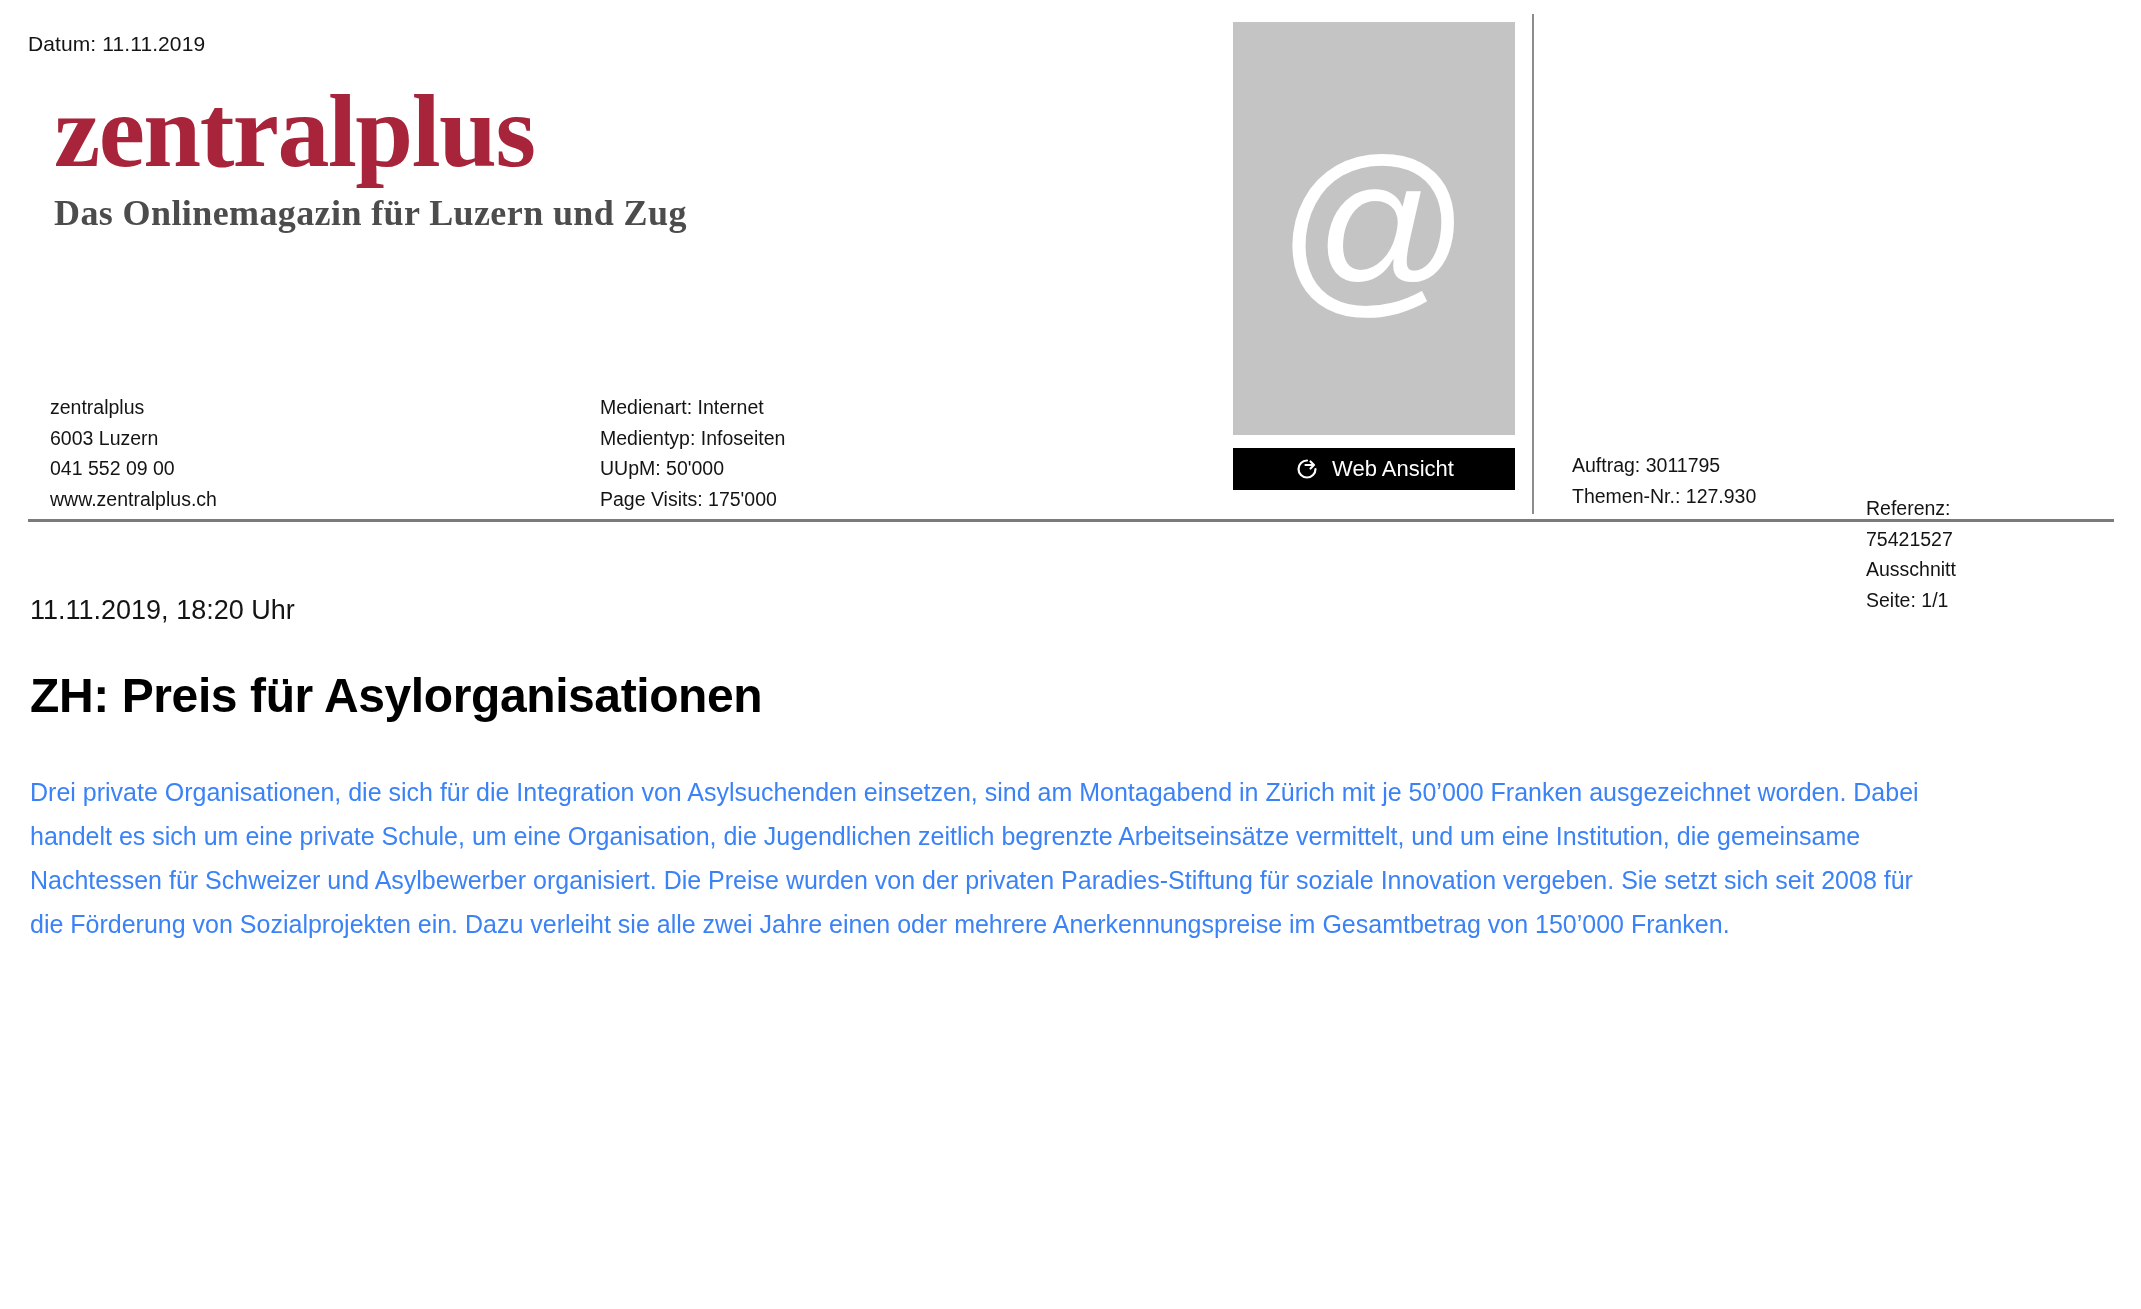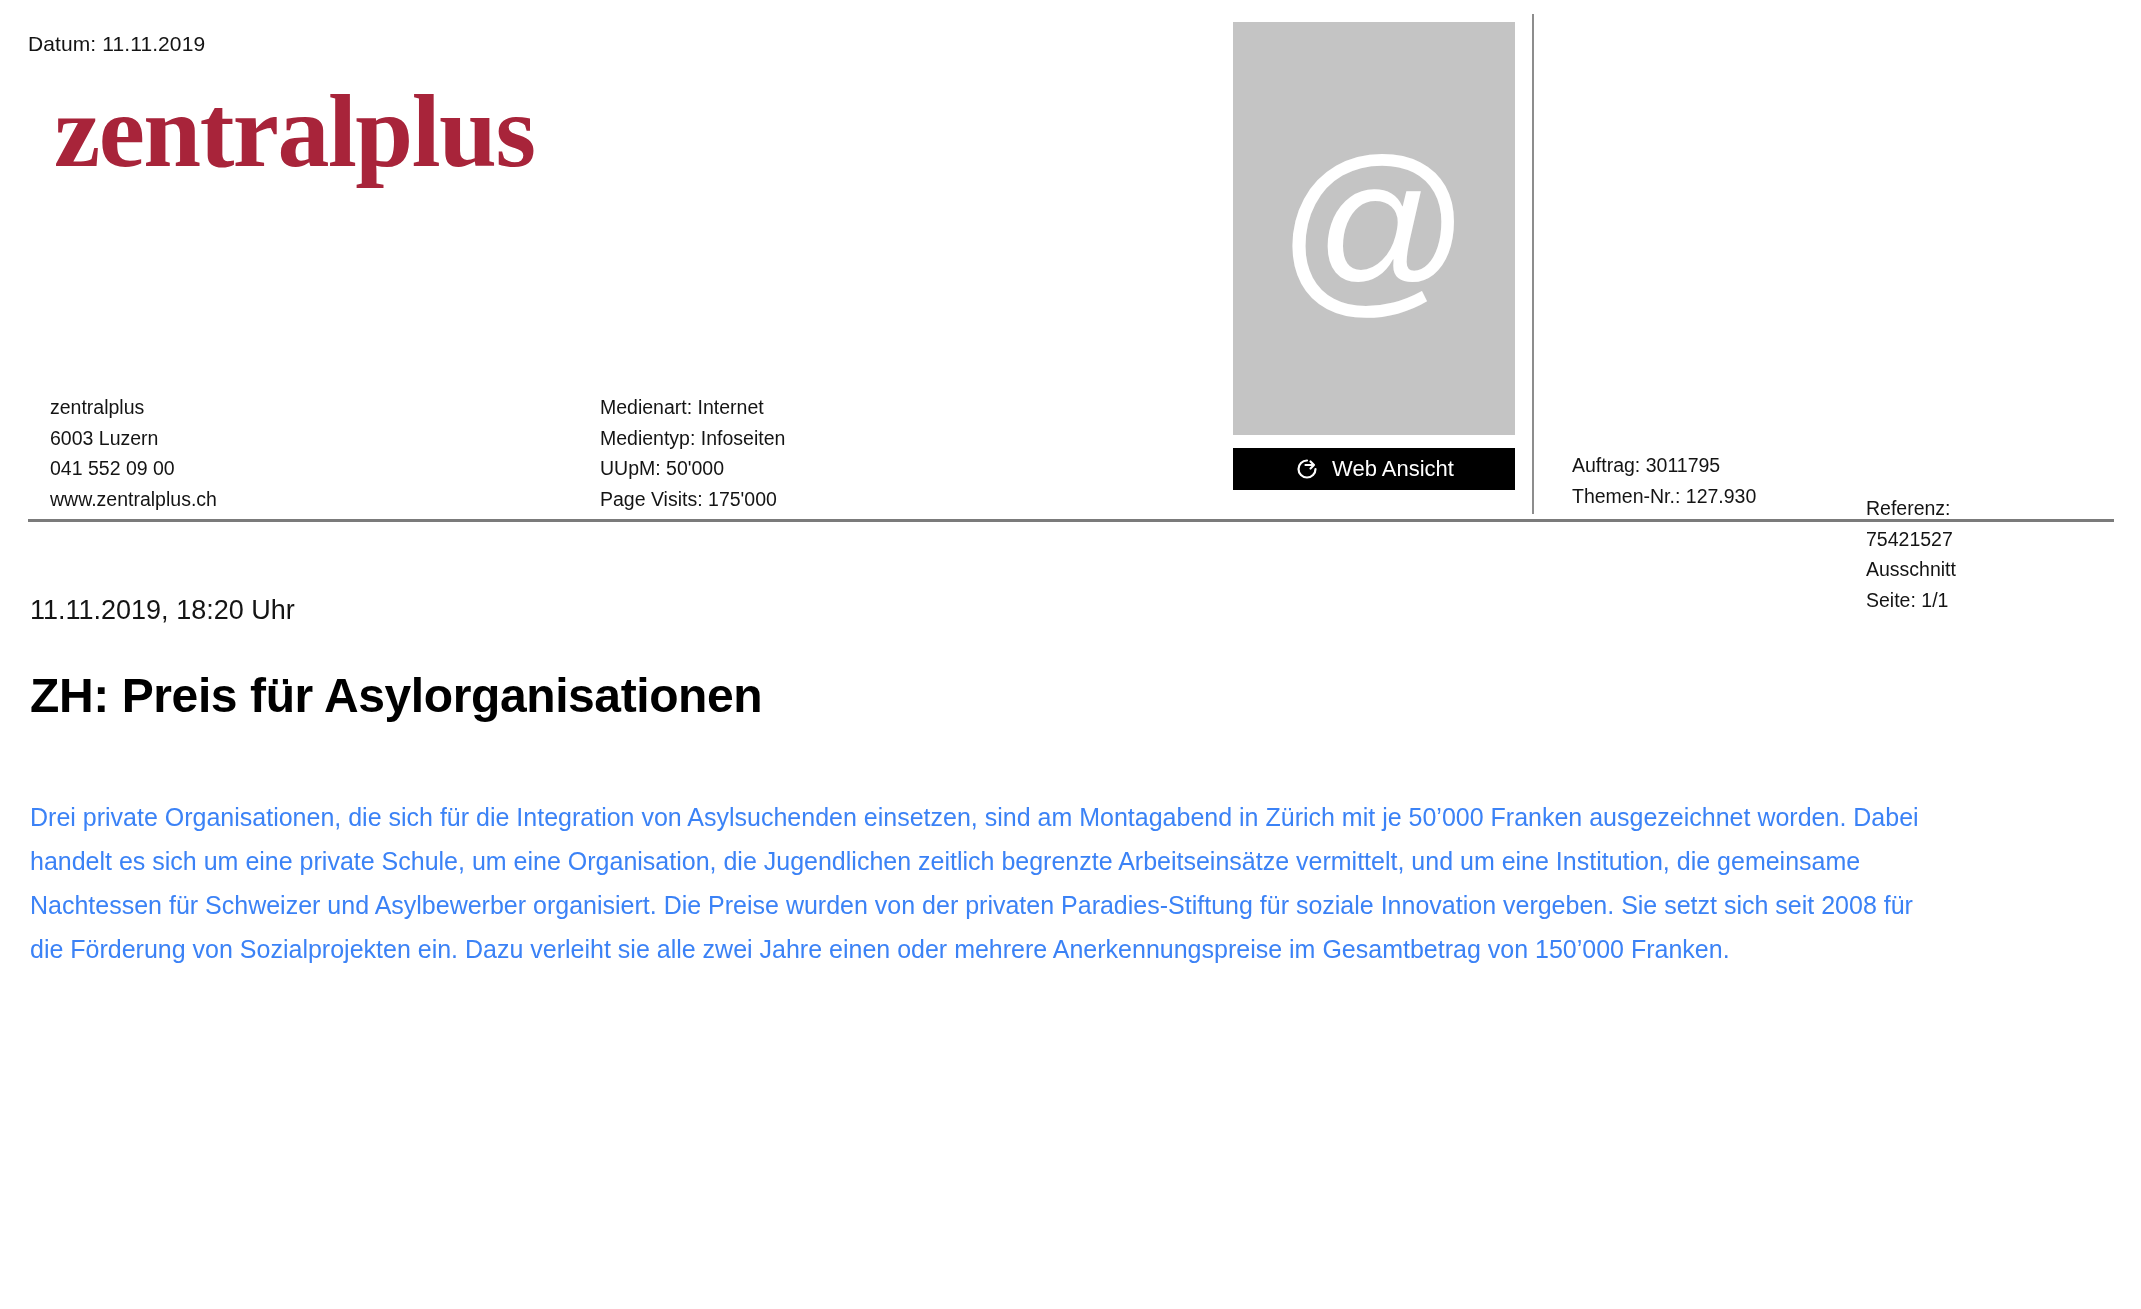--- a/index.html
+++ b/index.html
@@ -162,21 +162,21 @@
   }
   .article-kicker {
     font-size: 27px;
     color: #141414;
     margin-bottom: 42px;
   }
   .article-title {
     font-size: 48px;
     font-weight: bold;
     color: #000000;
-    margin: 0 0 72px 0;
+    margin: 0 0 47px 0;
     letter-spacing: -0.4px;
   }
   .article-readtime {
     font-size: 30px;
     color: #141414;
     margin-bottom: 54px;
   }
   .article-body {
     font-size: 25px;
     line-height: 44px;
@@ -188,20 +188,21 @@
 <body>
 
 <div class="page">
 
   <div class="clip-header">
 
     <div class="clip-date">Datum: 11.11.2019</div>
 
     <div class="logo-block">
       <div class="logo-word">zentralplus</div>
+      <div class="logo-sub">Das Onlinemagazin für Luzern und Zug</div>
     </div>
 
     <div class="meta-col-a">
       <div>zentralplus</div>
       <div>6003 Luzern</div>
       <div>041 552 09 00</div>
       <div>www.zentralplus.ch</div>
     </div>
 
     <div class="meta-col-b">

